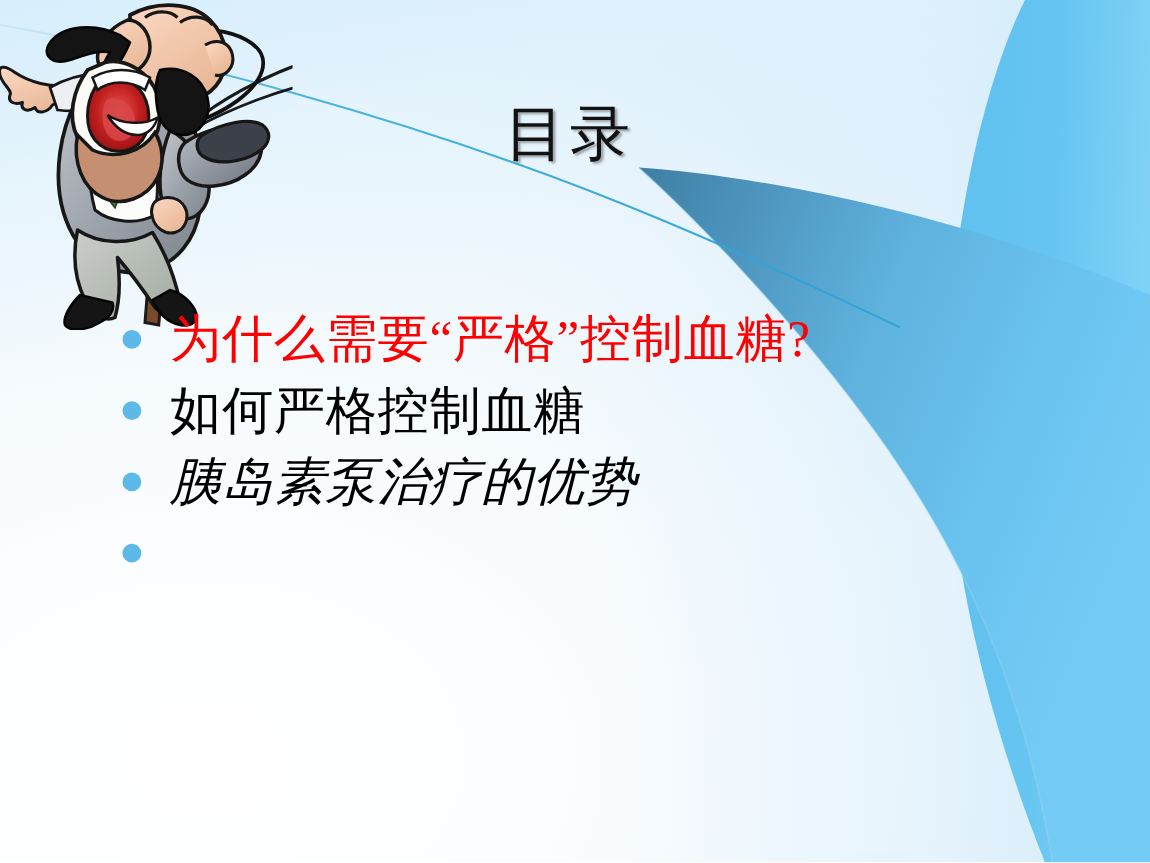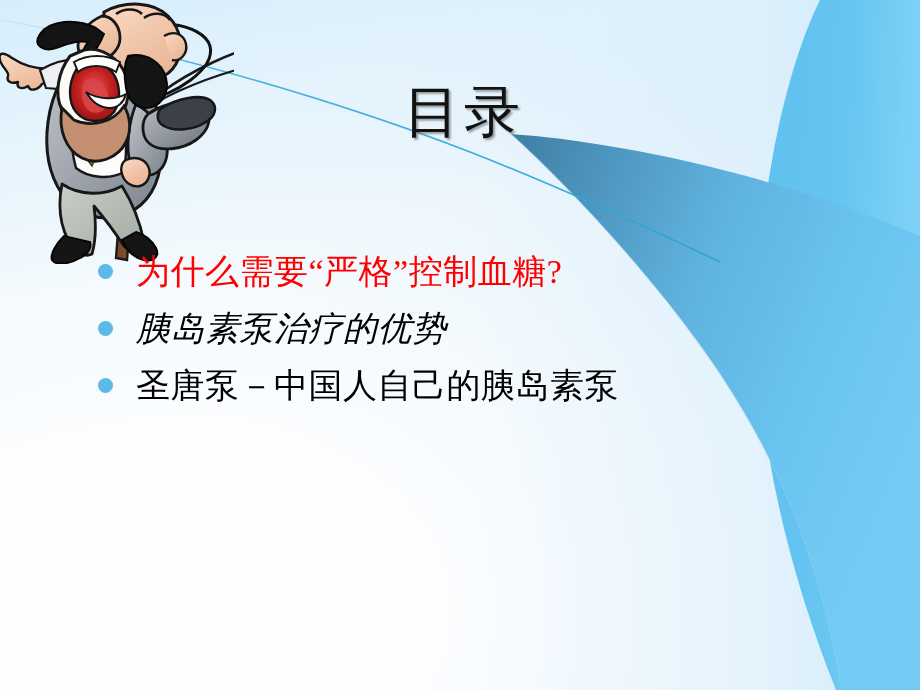--- a/index.html
+++ b/index.html
@@ -40,21 +40,21 @@
     left: 0;
     top: 0;
     width: 920px;
     height: 690px;
   }
   
   .title {
     position: absolute;
     left: 404px;
     top: 83px;
-    font-size: 56px;
+    font-size: 48px;
     line-height: 1.05;
     letter-spacing: 4px;
     color: #121212;
     text-shadow: 2px 2px 2px rgba(90,90,90,0.55);
     white-space: nowrap;
   }
   
   .bullets {
     position: absolute;
     left: 98px;
@@ -69,21 +69,21 @@
   }
   .bullet-dot {
     flex: 0 0 auto;
     width: 15px;
     height: 15px;
     border-radius: 50%;
     background: #5cb9e8;
     margin-right: 23px;
   }
   .bullet-text {
-    font-size: 34px;
+    font-size: 41px;
     line-height: 1;
     color: #0b0b0b;
     letter-spacing: 0.5px;
   }
   .bullet-row.accent .bullet-text {
     color: #f40000;
   }
   
   .character {
     position: absolute;
@@ -246,26 +246,29 @@
 
   <div class="title">目录</div>
 
   <div class="bullets">
 
     <div class="bullet-row accent">
       <span class="bullet-dot" style="background: rgb(92, 185, 232);"></span>
       <span class="bullet-text" style="color: rgb(255, 0, 0);">为什么需要“严格”控制血糖?</span>
     </div>
 
-
     <div class="bullet-row">
       <span class="bullet-dot" style="background: rgb(92, 185, 232);"></span>
+      <span class="bullet-text" style="color: rgb(0, 0, 0);">如何严格控制血糖</span>
+    </div>
+
+    <div class="bullet-row">
+      <span class="bullet-dot" style="background: rgb(92, 185, 232);"></span>
       <span class="bullet-text" style="color: rgb(0, 0, 0); font-style: italic;">胰岛素泵治疗的优势</span>
     </div>
 
     <div class="bullet-row">
       <span class="bullet-dot" style="background: rgb(92, 185, 232);"></span>
-      <span class="bullet-text" style="color: rgb(0, 0, 0);">圣唐泵－中国人自己的胰岛素泵</span>
     </div>
 
   </div>
 
 </div>
 
 </body></html>

